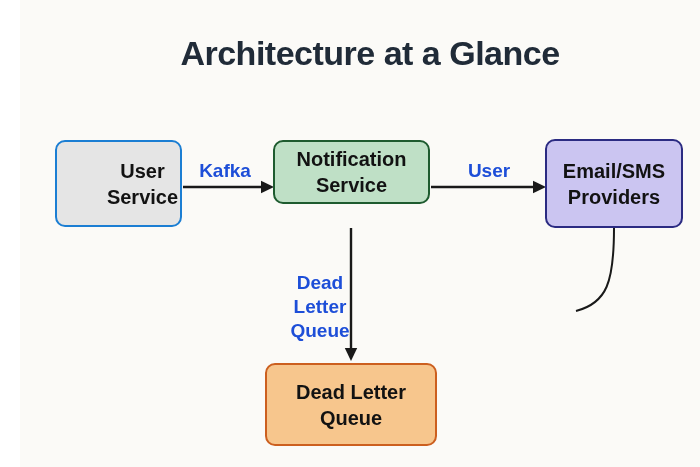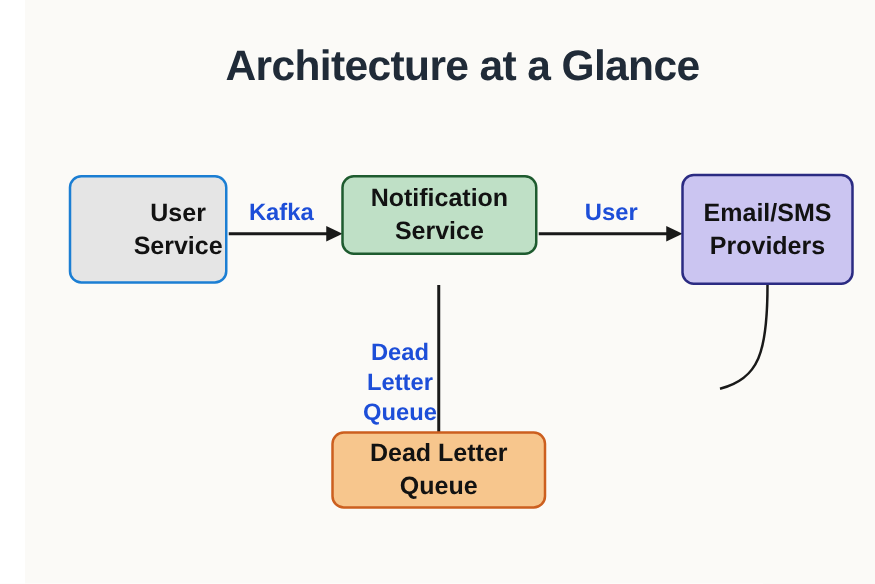--- a/index.html
+++ b/index.html
@@ -36,21 +36,21 @@
     border-radius:10px;
     display:flex;align-items:center;justify-content:center;
     text-align:center;
     font-size:20px;line-height:26px;font-weight:bold;
     color:#121212;
     white-space:pre-line;
   }
   .node-user{left:35px;top:140px;width:127px;height:87px;}
   .node-notif{left:253px;top:140px;width:157px;height:64px;}
   .node-providers{left:525px;top:139px;width:138px;height:89px;}
-  .node-dlq{left:245px;top:345px;width:172px;height:62px;}
+  .node-dlq{left:245px;top:363px;width:172px;height:83px;}
   .edge-label{
     position:absolute;
     font-size:19px;line-height:24px;font-weight:bold;
     color:#1d4ed8;
     white-space:pre-line;
     text-align:center;
   }
   .label-kafka{left:205px;top:159px;transform:translateX(-50%);}
   .label-email{left:469px;top:159px;transform:translateX(-50%);}
   .label-dlq{left:254px;top:271px;width:92px;}

